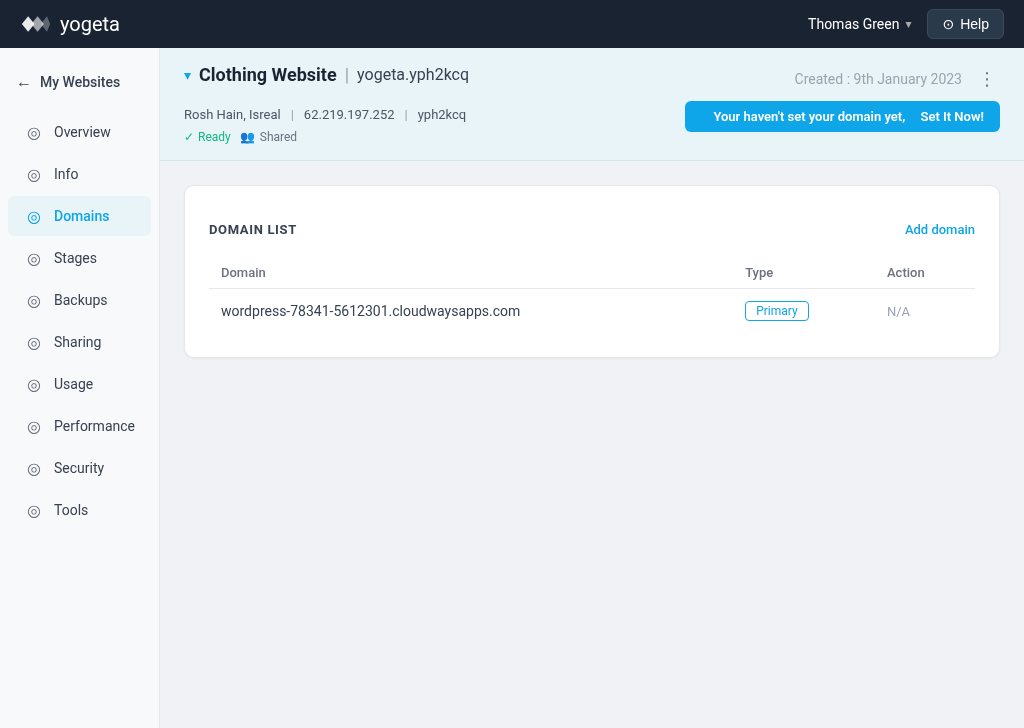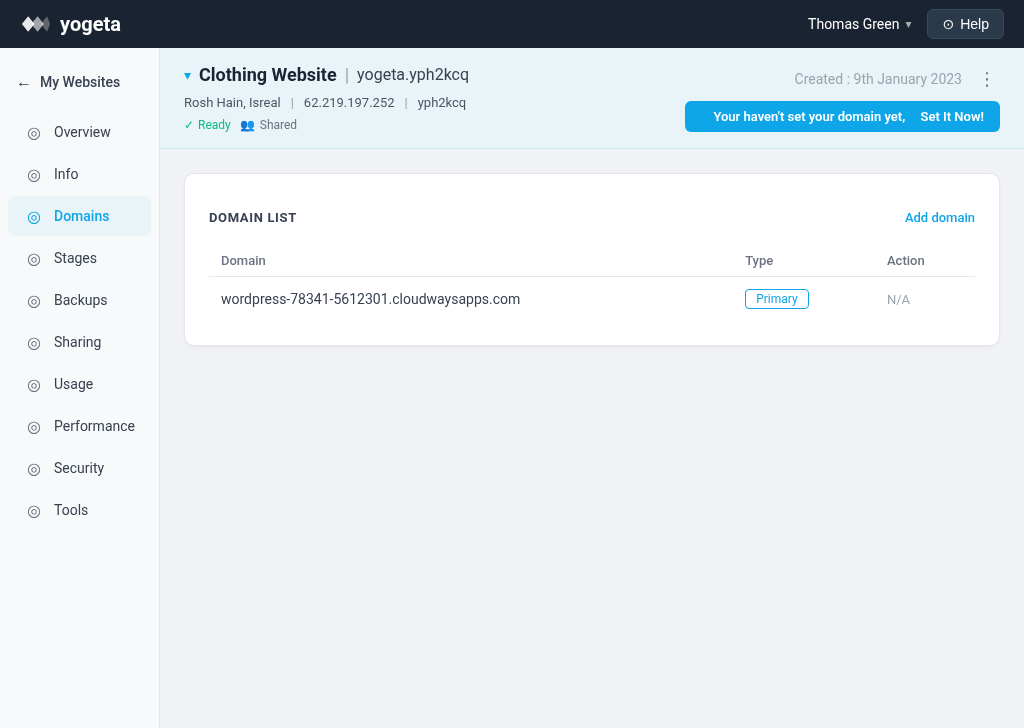--- a/index.html
+++ b/index.html
@@ -13,21 +13,21 @@
       align-items: center;
       justify-content: space-between;
       padding: 0 20px;
     }
     .topnav-logo {
       display: flex;
       align-items: center;
       gap: 8px;
       color: white;
       font-size: 20px;
-      font-weight: 700;
+      font-weight: 400;
     }
     .logo-icon {
       width: 32px;
       height: 22px;
     }
     .topnav-right {
       display: flex;
       align-items: center;
       gap: 16px;
     }
@@ -157,21 +157,21 @@
     .website-slug {
       font-size: 16px;
       color: #374151;
     }
     .website-meta {
       display: flex;
       align-items: center;
       gap: 10px;
       font-size: 13px;
       color: #4b5563;
-      margin-top: 6px;
+      margin-top: 18px;
     }
     .meta-separator {
       color: #9ca3af;
     }
     .website-badges {
       display: flex;
       align-items: center;
       gap: 10px;
       margin-top: 4px;
     }

